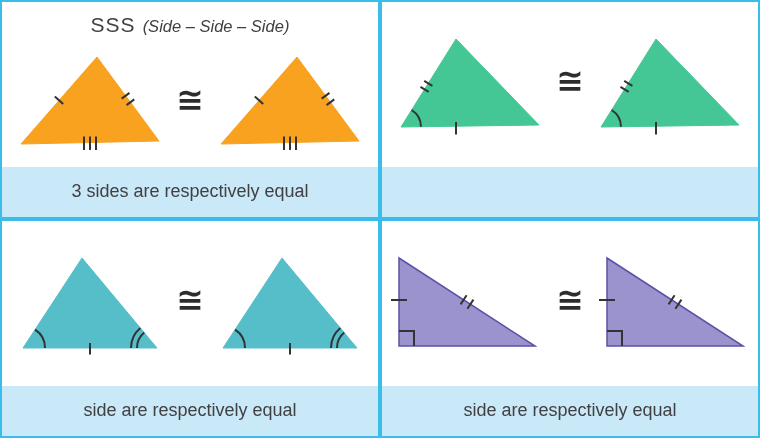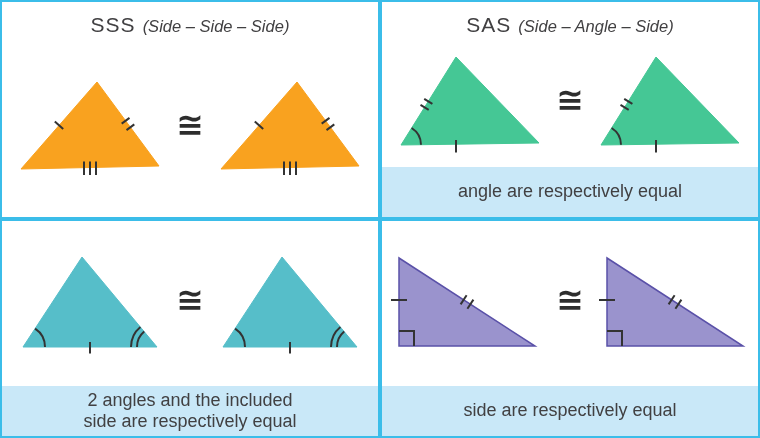--- a/index.html
+++ b/index.html
@@ -68,26 +68,27 @@
         <g class="mark">
           <line x1="35.8" y1="43.5" x2="44.2" y2="51"></line>
           <line x1="102.7" y1="45.6" x2="110.5" y2="39.9"></line>
           <line x1="107.5" y1="52.1" x2="115.3" y2="46.4"></line>
           <line x1="65" y1="83.5" x2="65" y2="97"></line>
           <line x1="71" y1="83.5" x2="71" y2="97"></line>
           <line x1="77" y1="83.5" x2="77" y2="97"></line>
         </g>
       </svg>
     </div>
+    <div class="caption">
+      <div>3 sides are respectively equal</div>
+      <div></div>
+    </div>
   </div>
 
   <div class="panel">
-    <div class="title">
-      <span class="abbr">SAS</span><span class="full">(Side – Angle – Side)</span>
-    </div>
     <div class="tri-row">
       <svg width="142" height="100" viewBox="0 0 142 100">
         <polygon points="2,92 57,4 140,90" fill="#45c795" stroke="#45c795"></polygon>
         <g class="mark">
           <line x1="21.5" y1="51.8" x2="29.7" y2="56.8"></line>
           <line x1="25.2" y1="45.8" x2="33.4" y2="50.8"></line>
           <path d="M 22 91.7 A 20 20 0 0 0 12.6 75"></path>
           <line x1="57" y1="87" x2="57" y2="99.5"></line>
         </g>
       </svg>
@@ -96,21 +97,20 @@
         <polygon points="2,92 57,4 140,90" fill="#45c795" stroke="#45c795"></polygon>
         <g class="mark">
           <line x1="21.5" y1="51.8" x2="29.7" y2="56.8"></line>
           <line x1="25.2" y1="45.8" x2="33.4" y2="50.8"></line>
           <path d="M 22 91.7 A 20 20 0 0 0 12.6 75"></path>
           <line x1="57" y1="87" x2="57" y2="99.5"></line>
         </g>
       </svg>
     </div>
     <div class="caption">
-      <div>angle are respectively equal</div>
     </div>
   </div>
 
   <div class="panel">
     <div class="tri-row">
       <svg width="142" height="100" viewBox="0 0 142 100">
         <polygon points="4,94 63,4 138,94" fill="#56bec9" stroke="#56bec9"></polygon>
         <g class="mark">
           <path d="M 26 94 A 22 22 0 0 0 16.1 75.6"></path>
           <path d="M 118 94 A 20 20 0 0 1 125.2 78.6"></path>
@@ -123,21 +123,20 @@
         <polygon points="4,94 63,4 138,94" fill="#56bec9" stroke="#56bec9"></polygon>
         <g class="mark">
           <path d="M 26 94 A 22 22 0 0 0 16.1 75.6"></path>
           <path d="M 118 94 A 20 20 0 0 1 125.2 78.6"></path>
           <path d="M 112 94 A 26 26 0 0 1 121.4 74"></path>
           <line x1="71" y1="89" x2="71" y2="100.5"></line>
         </g>
       </svg>
     </div>
     <div class="caption">
-      <div>2 angles and the included</div>
       <div>side are respectively equal</div>
     </div>
   </div>
 
   <div class="panel">
     <div class="tri-row">
       <svg width="150" height="100" viewBox="0 0 150 100">
         <polygon points="8,4 8,92 144,92" stroke-width="1.5" fill="#9a93cd" stroke="#5a51a8"></polygon>
         <g class="mark">
           <path d="M 8 77 L 23 77 L 23 92"></path>

